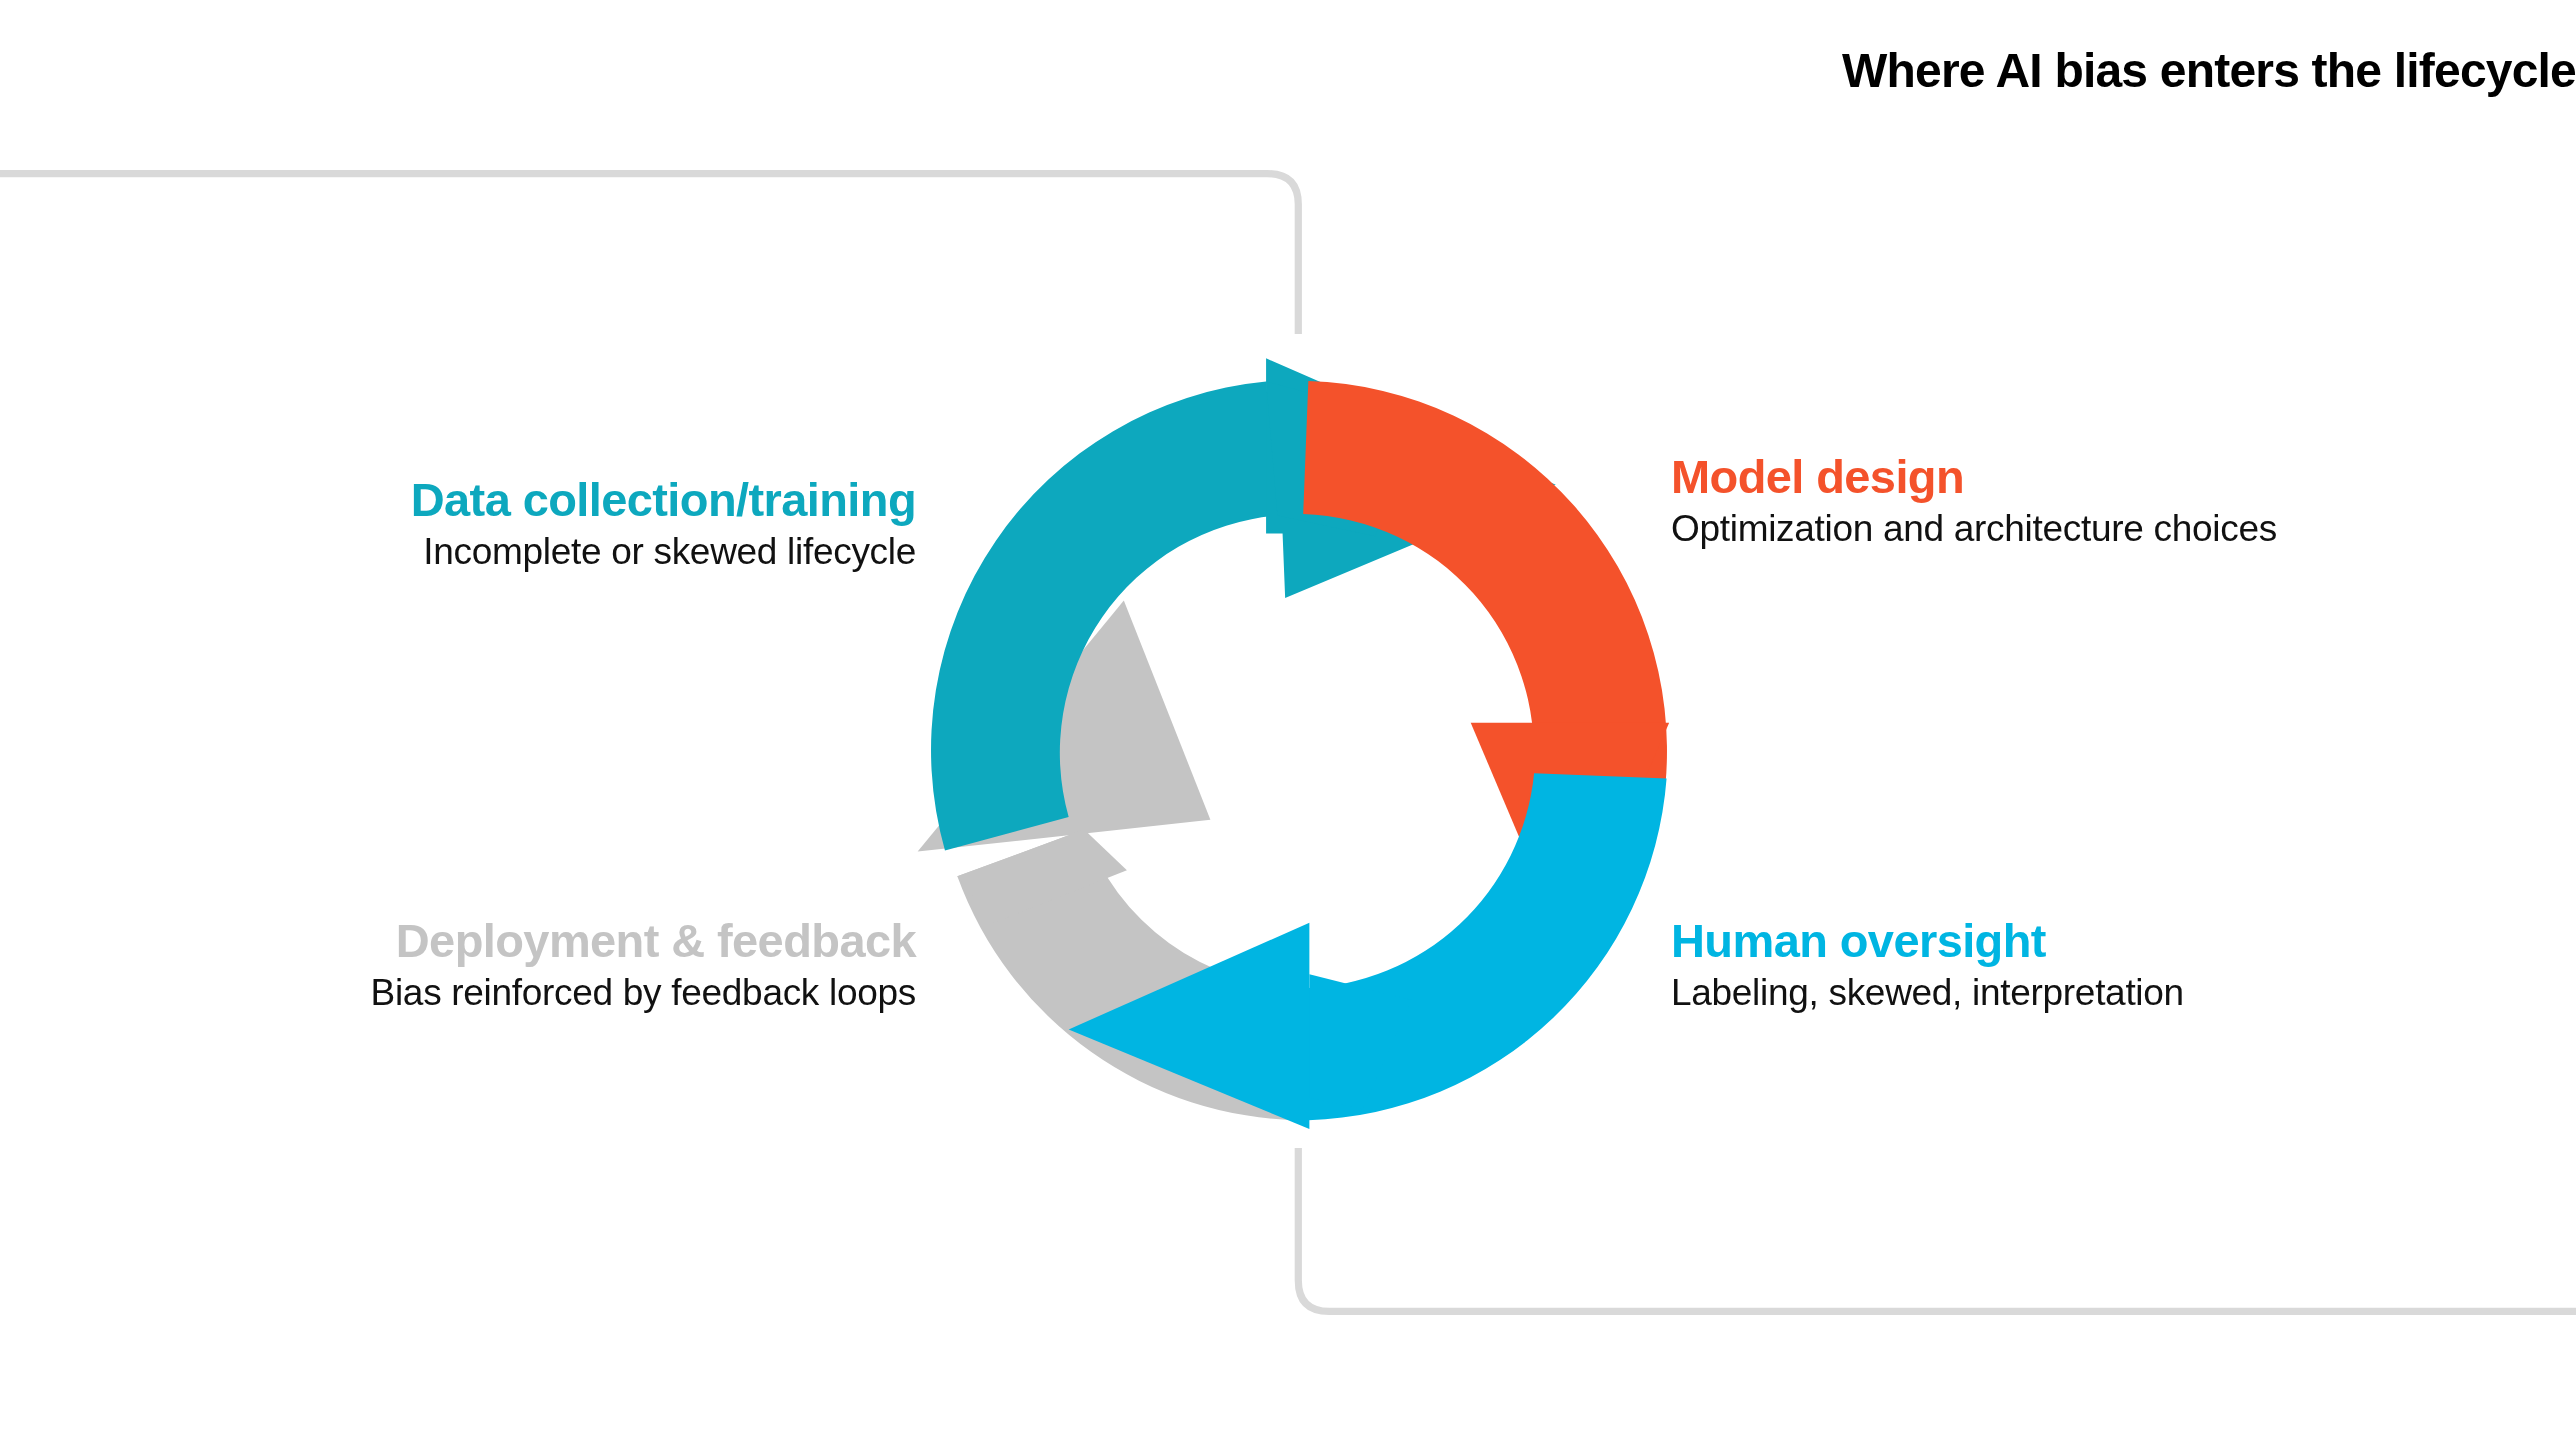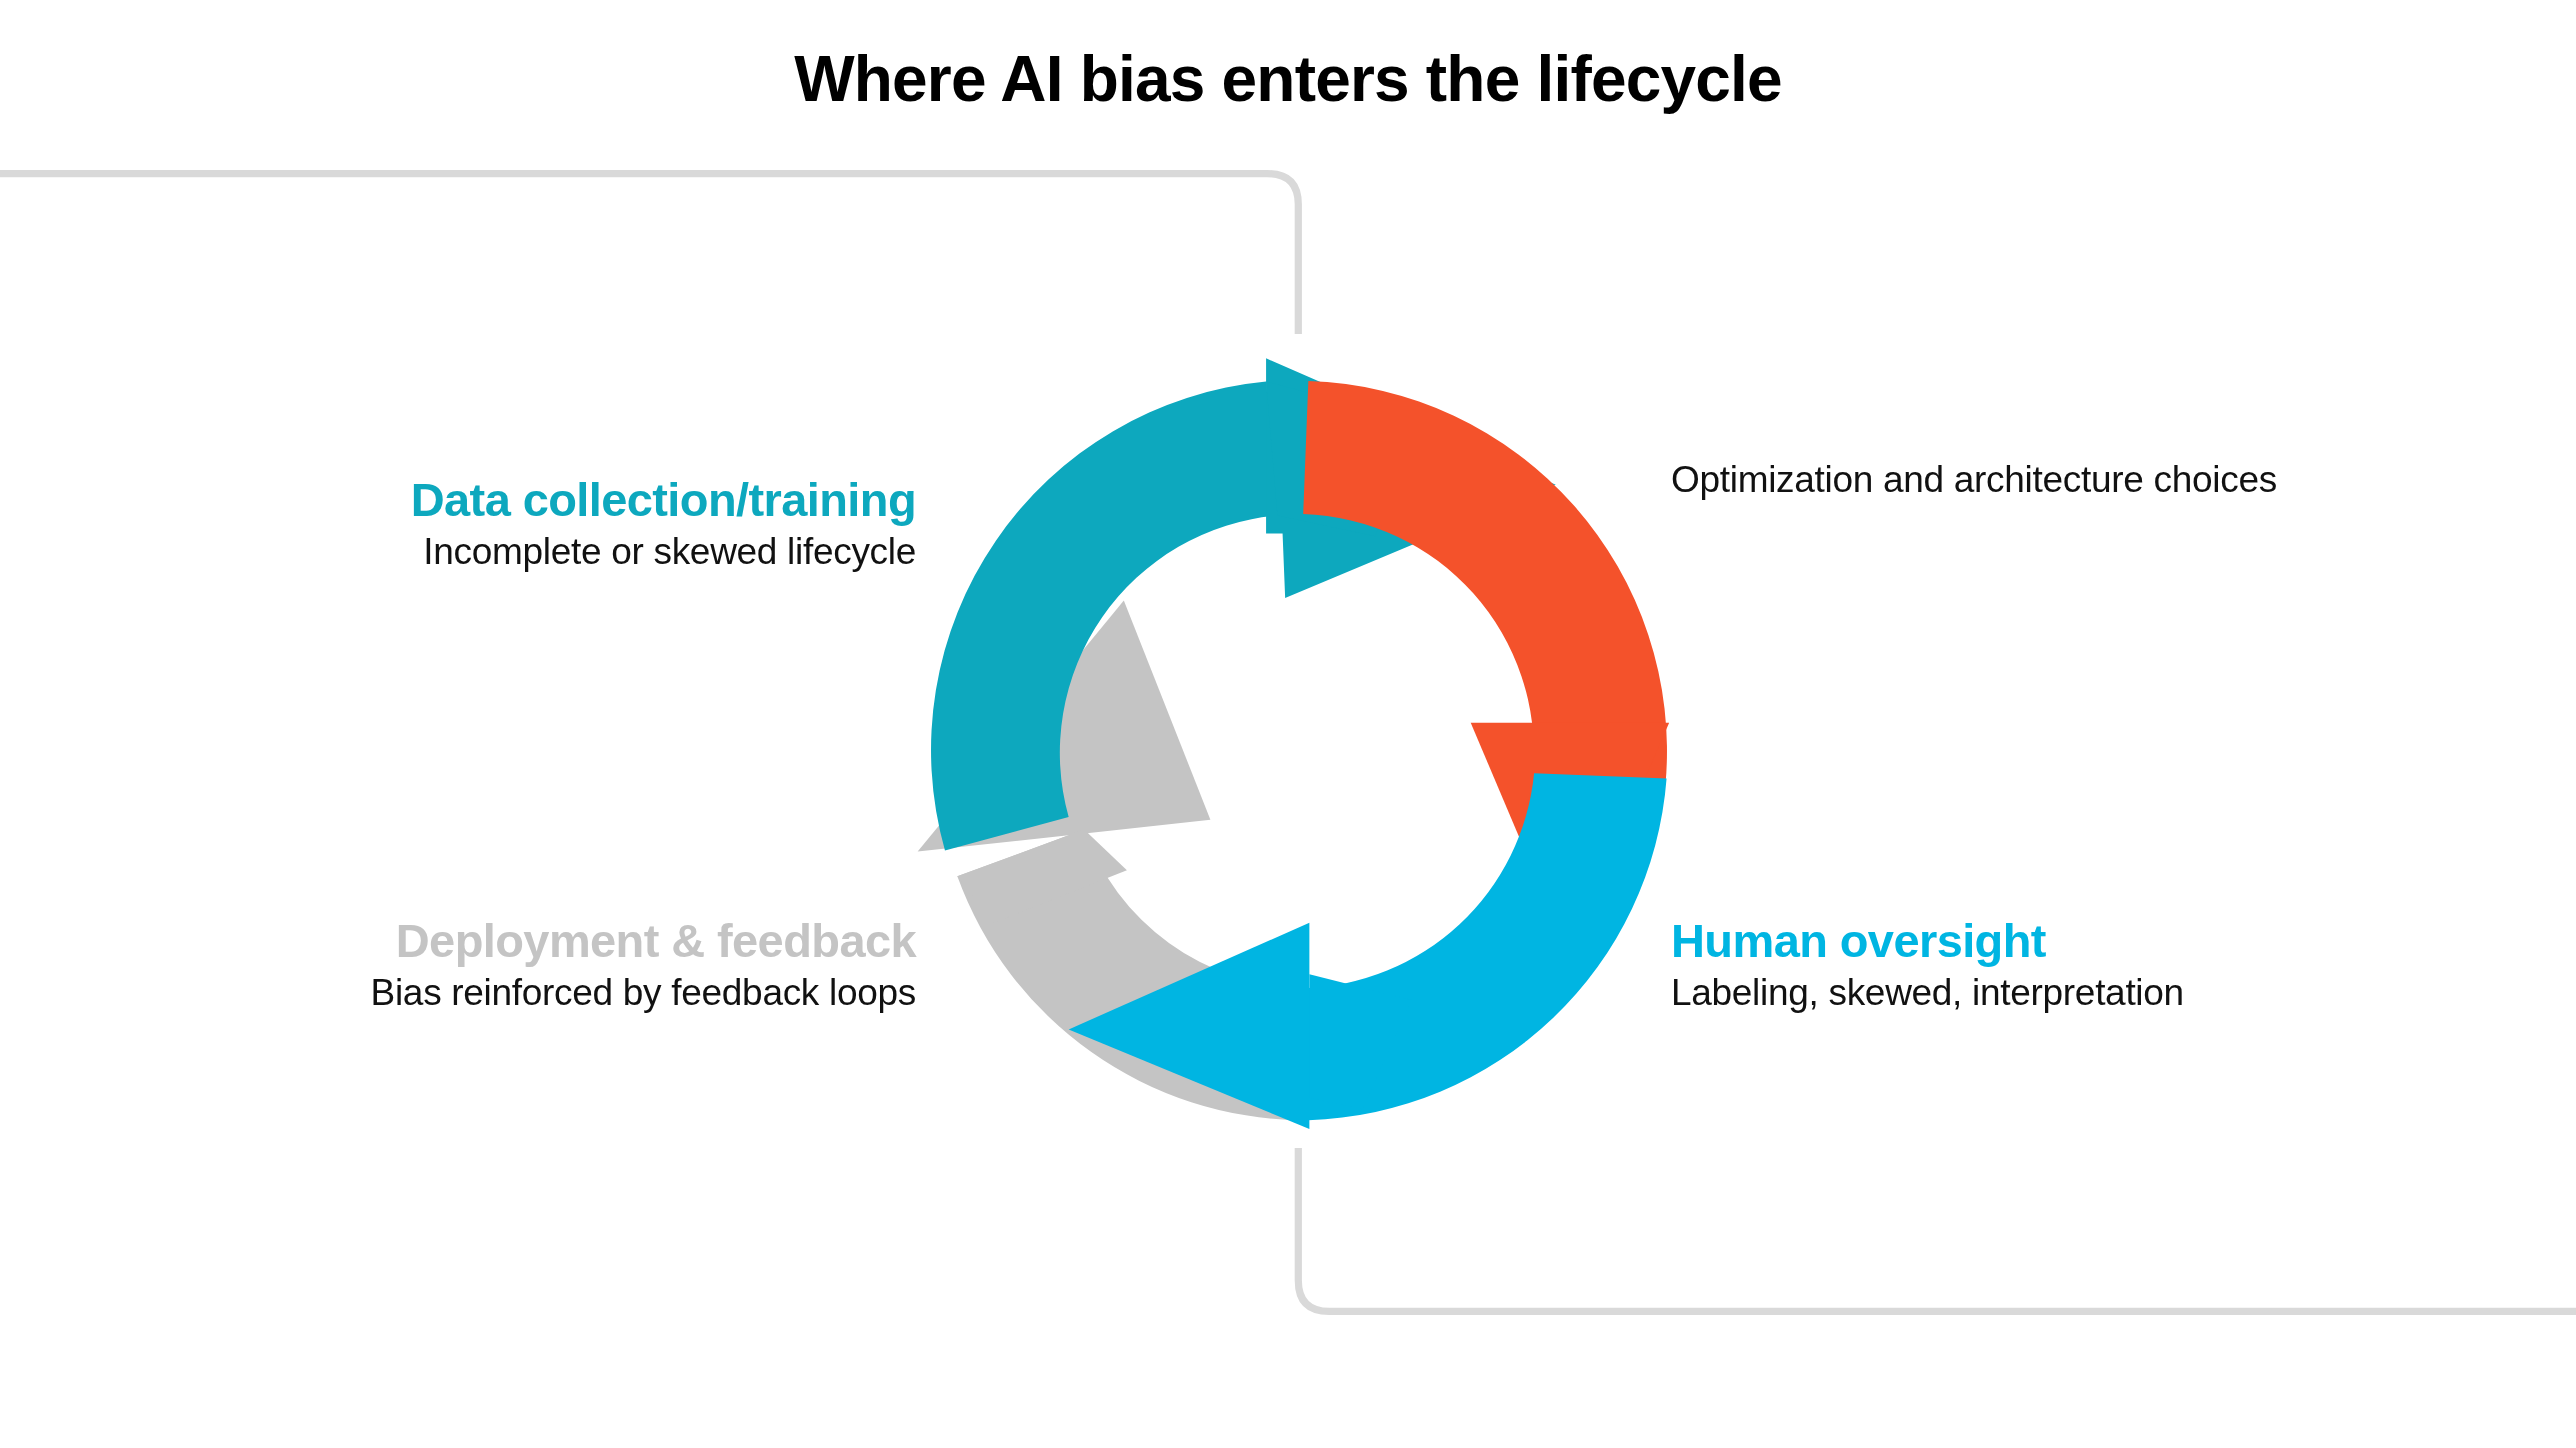--- a/index.html
+++ b/index.html
@@ -15,22 +15,22 @@
     font-family: "Liberation Sans", sans-serif;
     -webkit-font-smoothing: antialiased;
   }
 
   
   #page-title {
     position: absolute;
     top: 47px;
     left: 0;
     width: 2576px;
-    text-align: center;
-    font-size: 64px;
+    text-align: right;
+    font-size: 48px;
     font-weight: bold;
     color: #000000;
     letter-spacing: -0.8px;
     line-height: 1;
     white-space: nowrap;
   }
 
   
   #connector-svg {
     position: absolute;
@@ -172,20 +172,21 @@
              Z" fill="#00B5E2"></path>
   </g>
 </svg>
 
 <div class="stage stage-left" id="stage-data-collection">
   <p class="stage-title" style="color:#0DA8BE">Data collection/training</p>
   <p class="stage-desc">Incomplete or skewed lifecycle</p>
 </div>
 
 <div class="stage stage-right" id="stage-model-design">
+  <p class="stage-title" style="color:#F4522B">Model design</p>
   <p class="stage-desc">Optimization and architecture choices</p>
 </div>
 
 <div class="stage stage-left" id="stage-deployment-feedback">
   <p class="stage-title" style="color:#C4C4C4">Deployment &amp; feedback</p>
   <p class="stage-desc">Bias reinforced by feedback loops</p>
 </div>
 
 <div class="stage stage-right" id="stage-human-oversight">
   <p class="stage-title" style="color:#00B5E2">Human oversight</p>

